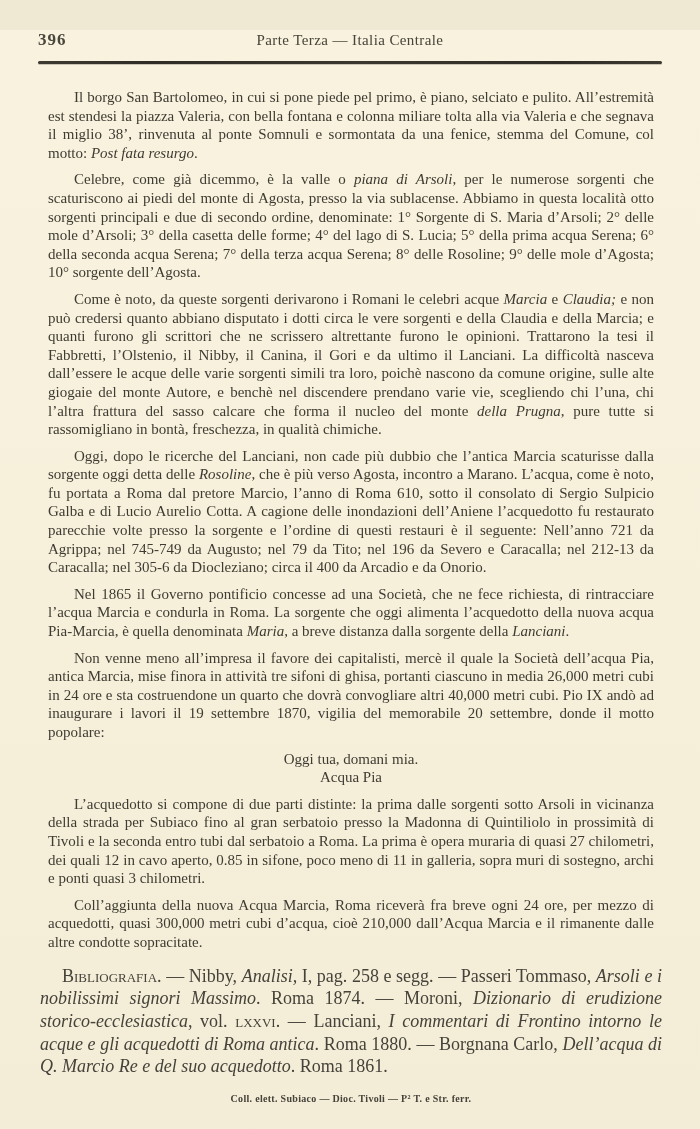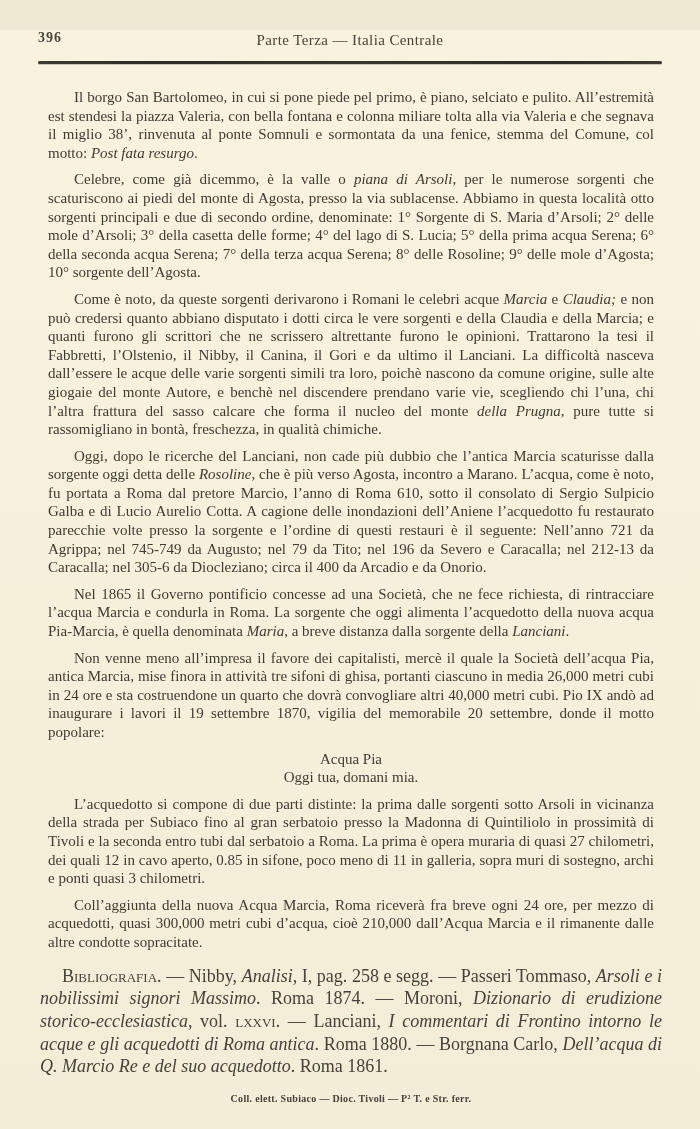--- a/index.html
+++ b/index.html
@@ -16,21 +16,21 @@
     color: #3e3b32;
     box-sizing: border-box;
   }
   .header {
     position: relative;
     margin: 30px 38px 0 38px;
     height: 22px;
   }
   .pagenum {
     position: absolute; left: 0; top: 0;
-    font-size: 14px; font-weight: bold; color: #4a473d;
+    font-size: 17px; font-weight: bold; color: #4a473d;
     letter-spacing: 1px;
   }
   .running-title {
     position: absolute; left: 0; right: 0; top: 2px;
     text-align: center;
     font-size: 15px; font-weight: normal; color: #474439;
     letter-spacing: 0.4px;
   }
   .rule {
     margin: 9px 38px 0 38px;
@@ -88,22 +88,22 @@
 
   <div class="text-column">
     <p><span>Il borgo San Bartolomeo, in cui si pone piede pel primo, è piano, selciato e pulito. All’estremità est stendesi la piazza Valeria, con bella fontana e colonna miliare tolta alla via Valeria e che segnava il miglio 38’, rinvenuta al ponte Somnuli e sormontata da una fenice, stemma del Comune, col motto: </span><span class="it">Post fata resurgo</span><span>.</span></p>
     <p><span>Celebre, come già dicemmo, è la valle o </span><span class="it">piana di Arsoli</span><span>, per le numerose sorgenti che scaturiscono ai piedi del monte di Agosta, presso la via sublacense. Abbiamo in questa località otto sorgenti principali e due di secondo ordine, denominate: 1° Sorgente di S. Maria d’Arsoli; 2° delle mole d’Arsoli; 3° della casetta delle forme; 4° del lago di S. Lucia; 5° della prima acqua Serena; 6° della seconda acqua Serena; 7° della terza acqua Serena; 8° delle Rosoline; 9° delle mole d’Agosta; 10° sorgente dell’Agosta.</span></p>
     <p><span>Come è noto, da queste sorgenti derivarono i Romani le celebri acque </span><span class="it">Marcia</span><span> e </span><span class="it">Claudia;</span><span> e non può credersi quanto abbiano disputato i dotti circa le vere sorgenti e della Claudia e della Marcia; e quanti furono gli scrittori che ne scrissero altrettante furono le opinioni. Trattarono la tesi il Fabbretti, l’Olstenio, il Nibby, il Canina, il Gori e da ultimo il Lanciani. La difficoltà nasceva dall’essere le acque delle varie sorgenti simili tra loro, poichè nascono da comune origine, sulle alte giogaie del monte Autore, e benchè nel discendere prendano varie vie, scegliendo chi l’una, chi l’altra frattura del sasso calcare che forma il nucleo del monte </span><span class="it">della Prugna</span><span>, pure tutte si rassomigliano in bontà, freschezza, in qualità chimiche.</span></p>
     <p><span>Oggi, dopo le ricerche del Lanciani, non cade più dubbio che l’antica Marcia scaturisse dalla sorgente oggi detta delle </span><span class="it">Rosoline</span><span>, che è più verso Agosta, incontro a Marano. L’acqua, come è noto, fu portata a Roma dal pretore Marcio, l’anno di Roma 610, sotto il consolato di Sergio Sulpicio Galba e di Lucio Aurelio Cotta. A cagione delle inondazioni dell’Aniene l’acquedotto fu restaurato parecchie volte presso la sorgente e l’ordine di questi restauri è il seguente: Nell’anno 721 da Agrippa; nel 745-749 da Augusto; nel 79 da Tito; nel 196 da Severo e Caracalla; nel 212-13 da Caracalla; nel 305-6 da Diocleziano; circa il 400 da Arcadio e da Onorio.</span></p>
     <p><span>Nel 1865 il Governo pontificio concesse ad una Società, che ne fece richiesta, di rintracciare l’acqua Marcia e condurla in Roma. La sorgente che oggi alimenta l’acquedotto della nuova acqua Pia-Marcia, è quella denominata </span><span class="it">Maria</span><span>, a breve distanza dalla sorgente della </span><span class="it">Lanciani</span><span>.</span></p>
     <p><span>Non venne meno all’impresa il favore dei capitalisti, mercè il quale la Società dell’acqua Pia, antica Marcia, mise finora in attività tre sifoni di ghisa, portanti ciascuno in media 26,000 metri cubi in 24 ore e sta costruendone un quarto che dovrà convogliare altri 40,000 metri cubi. Pio IX andò ad inaugurare i lavori il 19 settembre 1870, vigilia del memorabile 20 settembre, donde il motto popolare:</span></p>
 
     <div class="motto">
+      <div>Oggi tua, domani mia.</div>
       <div>Acqua Pia</div>
-      <div>Oggi tua, domani mia.</div>
     </div>
 
     <p><span>L’acquedotto si compone di due parti distinte: la prima dalle sorgenti sotto Arsoli in vicinanza della strada per Subiaco fino al gran serbatoio presso la Madonna di Quintiliolo in prossimità di Tivoli e la seconda entro tubi dal serbatoio a Roma. La prima è opera muraria di quasi 27 chilometri, dei quali 12 in cavo aperto, 0.85 in sifone, poco meno di 11 in galleria, sopra muri di sostegno, archi e ponti quasi 3 chilometri.</span></p>
     <p><span>Coll’aggiunta della nuova Acqua Marcia, Roma riceverà fra breve ogni 24 ore, per mezzo di acquedotti, quasi 300,000 metri cubi d’acqua, cioè 210,000 dall’Acqua Marcia e il rimanente dalle altre condotte sopracitate.</span></p>
   </div>
 
   <div class="bibliography"><span class="sc">Bibliografia.</span><span> — Nibby, </span><span class="it">Analisi,</span><span> I, pag. 258 e segg. — Passeri Tommaso, </span><span class="it">Arsoli e i nobilissimi signori Massimo</span><span>. Roma 1874. — Moroni, </span><span class="it">Dizionario di erudizione storico-ecclesiastica</span><span>, vol. </span><span class="sc">lxxvi</span><span>. — Lanciani, </span><span class="it">I commentari di Frontino intorno le acque e gli acquedotti di Roma antica</span><span>. Roma 1880. — Borgnana Carlo, </span><span class="it">Dell’acqua di Q. Marcio Re e del suo acquedotto</span><span>. Roma 1861.</span></div>
 
   <div class="footer-line">Coll. elett. Subiaco — Dioc. Tivoli — P² T. e Str. ferr.</div>
 

